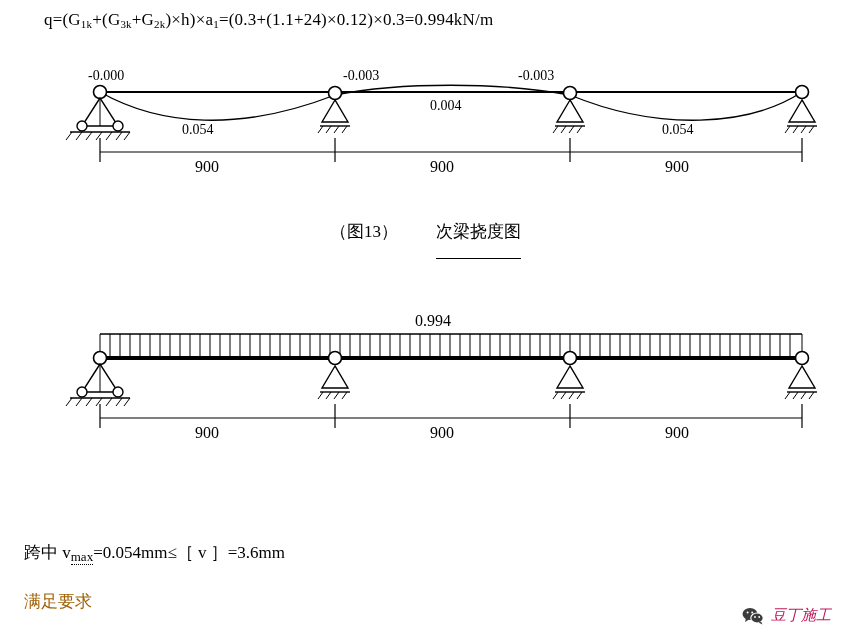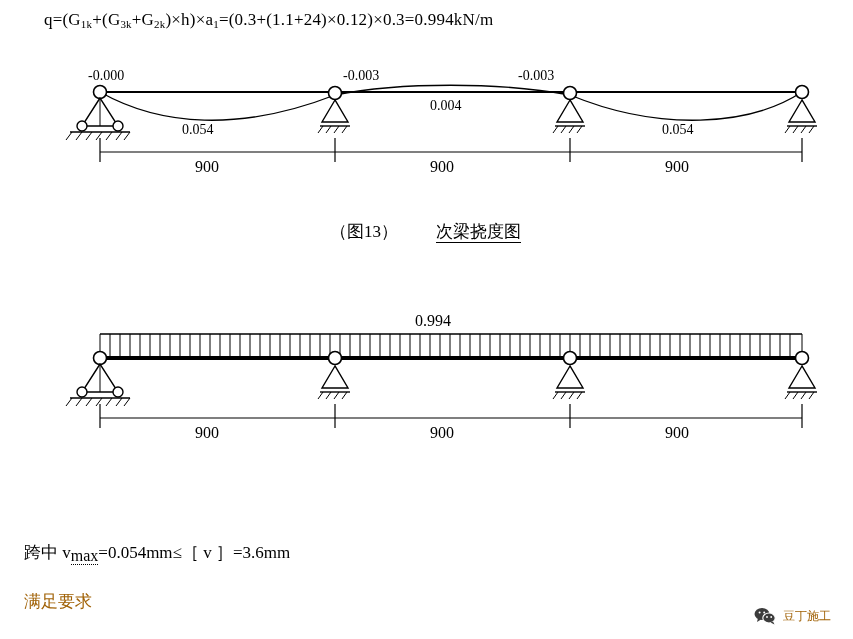--- a/index.html
+++ b/index.html
@@ -43,33 +43,33 @@
     position: absolute;
     font-family: "Liberation Sans", sans-serif;
     font-size: 17px;
     white-space: nowrap;
   }
   .caption .cap-label {
     font-family: Liberation Serif, serif;
   }
   .caption .cap-title {
     border-bottom: 1px solid #000;
-    padding-bottom: 1px;
+    padding-bottom: 17px;
     margin-left: 38px;
   }
   .result-line {
     position: absolute;
     left: 24px;
     top: 541px;
     font-size: 17px;
     white-space: nowrap;
     font-family: "Liberation Serif", serif;
   }
   .result-line .sub-wavy {
-    font-size: 16px;
+    font-size: 13px;
     vertical-align: baseline;
     position: relative;
     bottom: -3px;
     border-bottom: 1px dotted #000;
   }
   .ok-text {
     position: absolute;
     left: 24px;
     top: 590px;
     font-size: 17px;
@@ -84,23 +84,24 @@
     display: flex;
     align-items: center;
     gap: 7px;
   }
   .watermark .wm-icon {
     width: 22px;
     height: 18px;
     position: relative;
   }
   .watermark .wm-text {
-    font-size: 12px;
-    color: #a16207;
+    font-size: 15px;
+    color: #be185d;
     font-family: "Liberation Sans", sans-serif;
+    font-style: italic;
   }
   svg { display: block; }
   text { font-family: "Liberation Serif", serif; }
 </style>
 </head>
 <body>
 
 <div class="page">
 
   <div class="formula">

